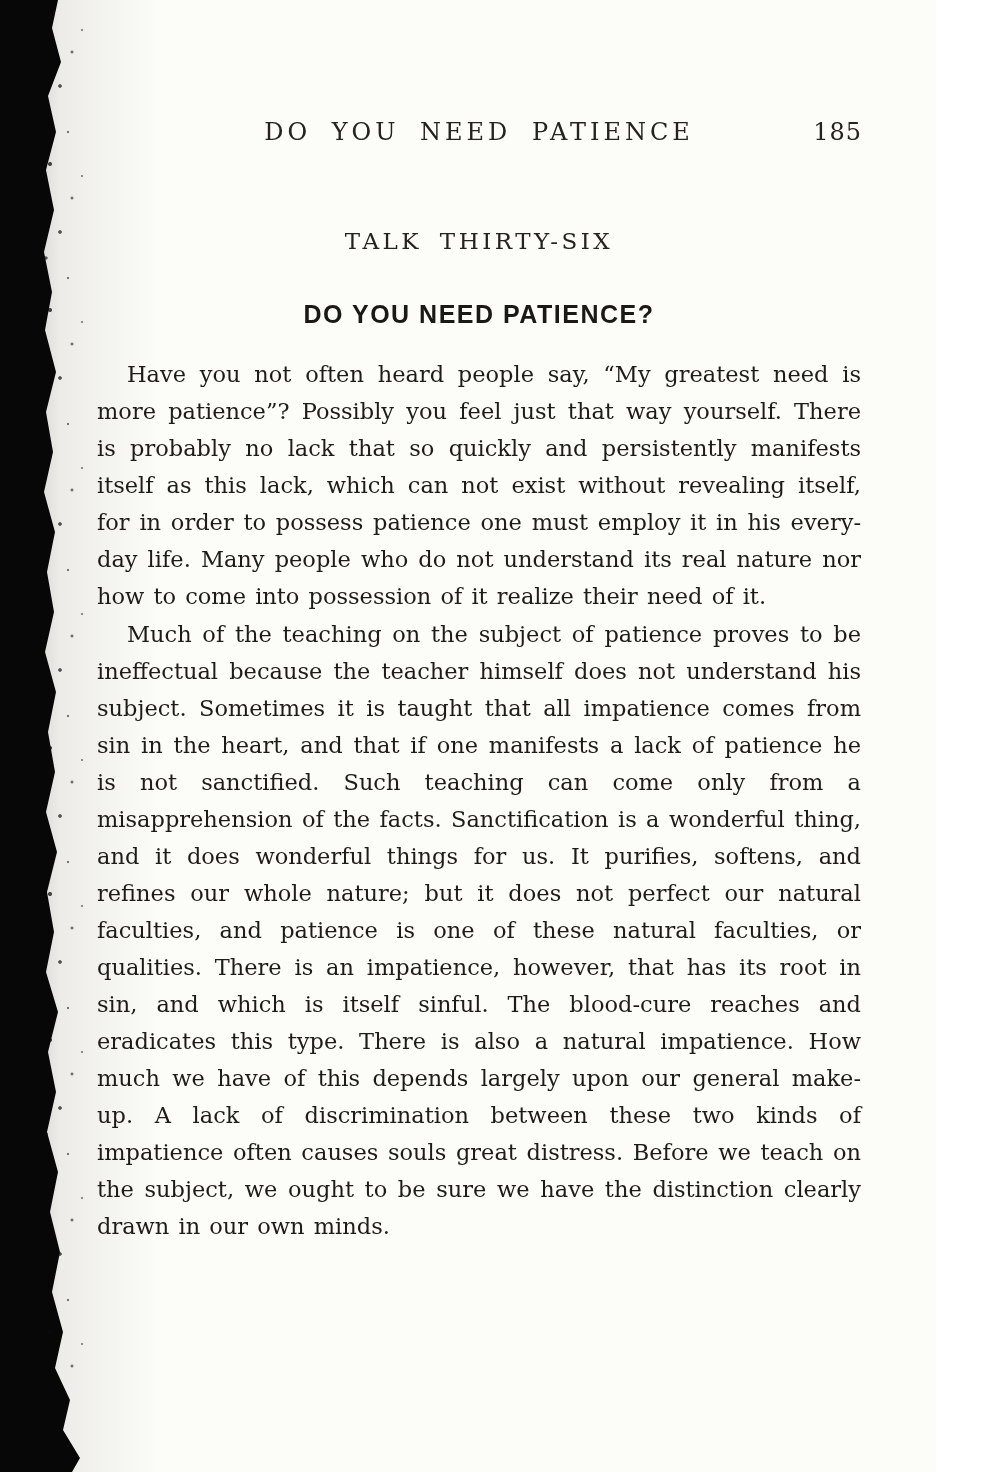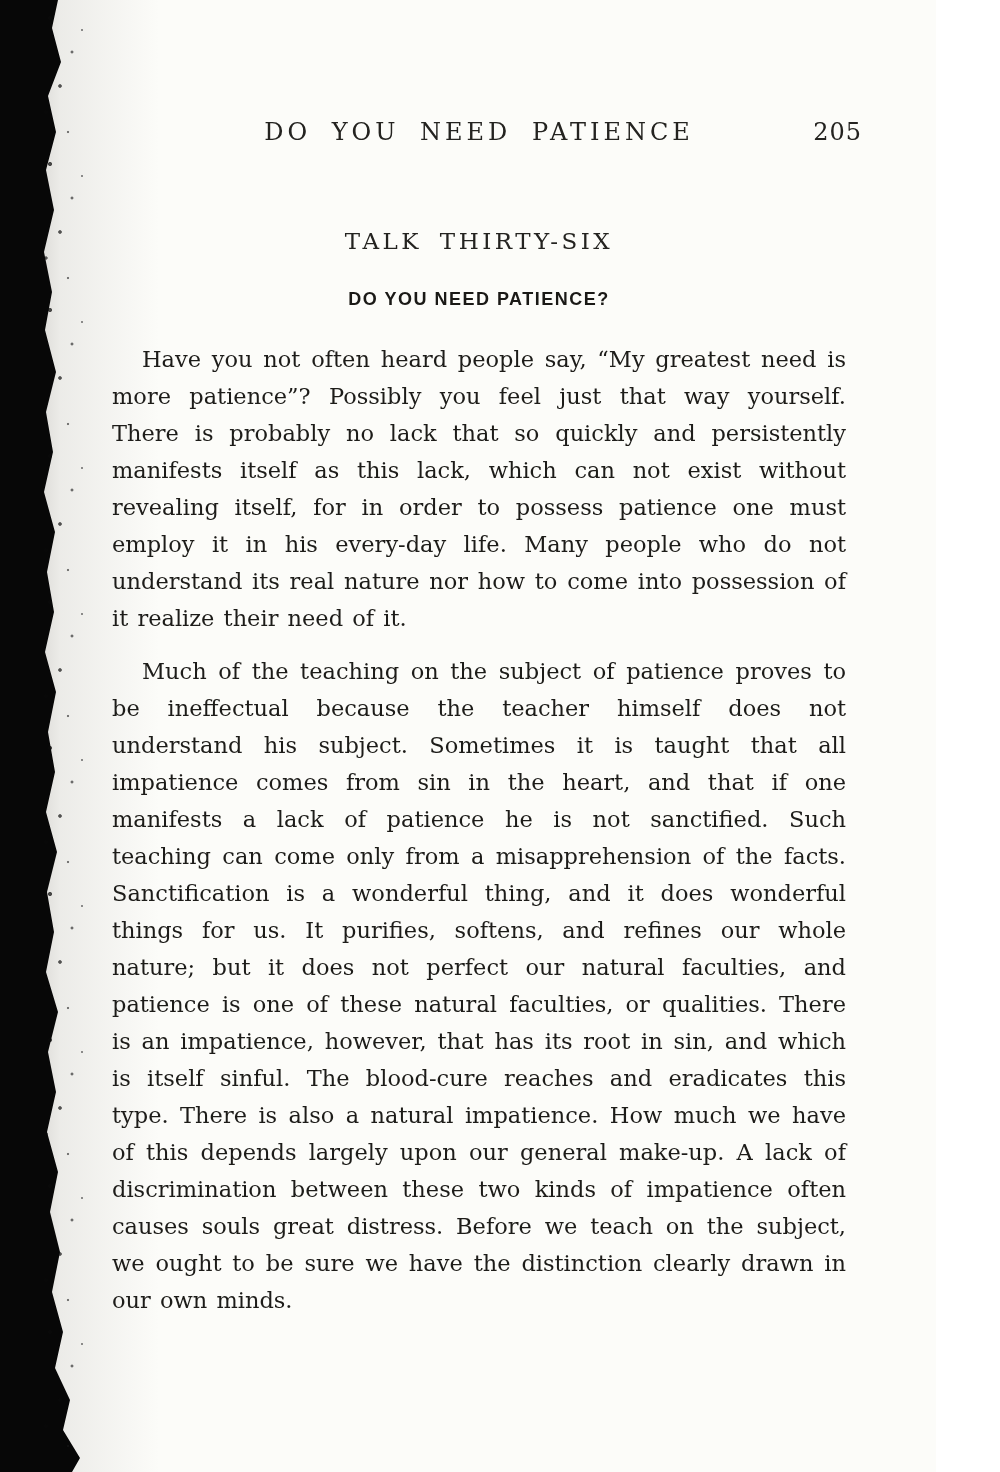--- a/index.html
+++ b/index.html
@@ -99,32 +99,32 @@
     text-align: center;
     font-size: 23px;
     font-weight: 400;
     line-height: 30px;
     letter-spacing: 3.5px;
     word-spacing: 7px;
     color: #242320;
   }
 
   .chapter-title {
-    margin: 27px 0 0 0;
+    margin: 42px 0 0 0;
     text-align: center;
     font-family: "Liberation Sans", "DejaVu Sans", sans-serif;
-    font-size: 18px;
+    font-size: 25px;
     font-weight: 700;
     line-height: 32px;
     letter-spacing: 1.5px;
     color: #1a1916;
   }
 
   .body-paragraph {
-    margin: 16px;
+    margin: 1px;
     font-size: 22.5px;
     line-height: 37px;
     text-align: justify;
     text-indent: 30px;
     word-spacing: 2px;
     color: #1d1c19;
   }
 
   .body-paragraph.first {
     margin-top: 26px;
@@ -135,21 +135,21 @@
 
 <div class="page">
 
   <div class="scan-edge"></div>
   <div class="scan-speckles"></div>
 
   <div class="content">
 
     <div class="running-header">
       <span class="running-title">DO YOU NEED PATIENCE</span>
-      <span class="page-number">205</span>
+      <span class="page-number">185</span>
     </div>
 
     <h2 class="talk-label">TALK THIRTY-SIX</h2>
 
     <h1 class="chapter-title">DO YOU NEED PATIENCE?</h1>
 
     <p class="body-paragraph first">Have you not often heard people say, “My greatest need is more patience”?  Possibly you feel just that way yourself.  There is probably no lack that so quickly and persistently manifests itself as this lack, which can not exist without revealing itself, for in order to possess patience one must employ it in his every-day life.  Many people who do not understand its real nature nor how to come into possession of it realize their need of it.</p>
 
     <p class="body-paragraph">Much of the teaching on the subject of patience proves to be ineffectual because the teacher himself does not understand his subject.  Sometimes it is taught that all impatience comes from sin in the heart, and that if one manifests a lack of patience he is not sanctified.  Such teaching can come only from a misapprehension of the facts.  Sanctification is a wonderful thing, and it does wonderful things for us.  It purifies, softens, and refines our whole nature; but it does not perfect our natural faculties, and patience is one of these natural faculties, or qualities.  There is an impatience, however, that has its root in sin, and which is itself sinful.  The blood-cure reaches and eradicates this type.  There is also a natural impatience.  How much we have of this depends largely upon our general make-up.  A lack of discrimination between these two kinds of impatience often causes souls great distress.  Before we teach on the subject, we ought to be sure we have the distinction clearly drawn in our own minds.</p>
 

